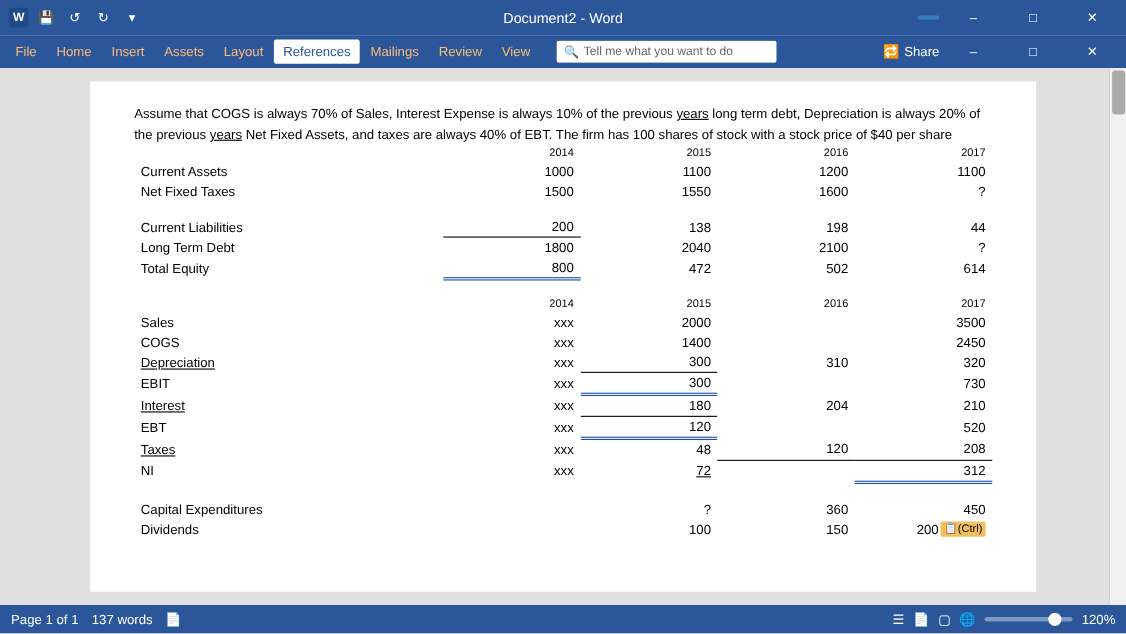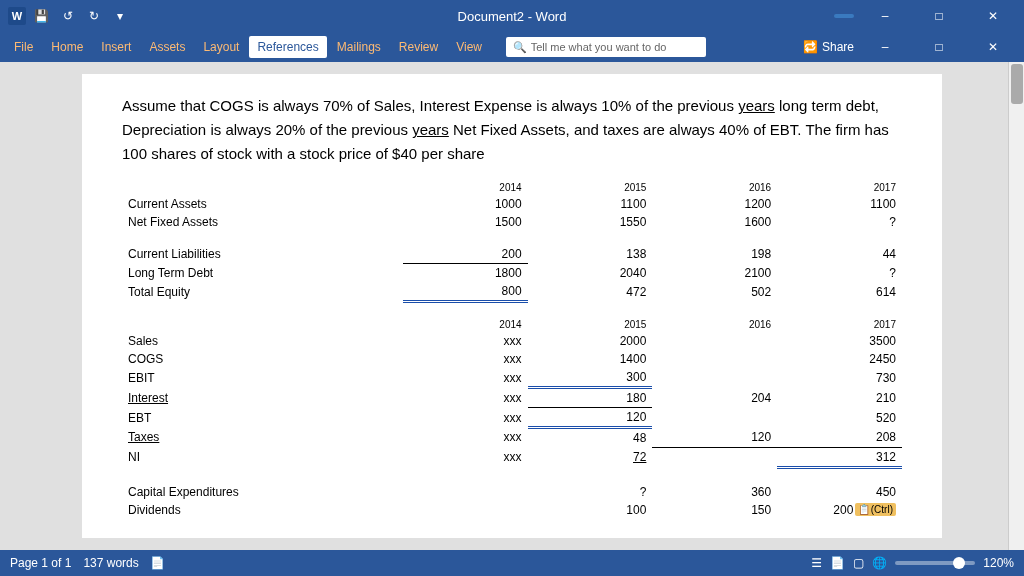--- a/index.html
+++ b/index.html
@@ -77,21 +77,21 @@
       padding: 0 10px;
       color: white;
       font-size: 12px;
     }
     .status-left { display: flex; gap: 12px; align-items: center; }
     .status-right { display: flex; gap: 8px; align-items: center; }
     .zoom-slider { width: 80px; height: 4px; background: rgba(255,255,255,0.4); border-radius: 2px; position: relative; }
     .zoom-thumb { width: 12px; height: 12px; background: white; border-radius: 50%; position: absolute; top: -4px; right: 10px; }
 
     
-    .intro-text { line-height: 1.6; margin-bottom: 14px; font-size: 15px; }
+    .intro-text { line-height: 1.6; font-size: 12px; }
 
     .data-table { width: 100%; border-collapse: collapse; margin-bottom: 14px; }
     .data-table td {
       padding: 2px 6px;
       font-size: 12px;
       text-align: right;
     }
     .data-table td.label { text-align: left; }
     .data-table td.year-header { text-align: right; font-size: 10px; padding-bottom: 2px; }
 
@@ -211,21 +211,21 @@
         <td class="year-header" style="width:80px;">2017</td>
       </tr>
       <tr>
         <td class="label">Current Assets</td>
         <td>1000</td>
         <td>1100</td>
         <td>1200</td>
         <td>1100</td>
       </tr>
       <tr>
-        <td class="label">Net Fixed Assets</td>
+        <td class="label">Net Fixed Taxes</td>
         <td>1500</td>
         <td>1550</td>
         <td>1600</td>
         <td>?</td>
       </tr>
     </tbody>
       </table>
 
     <table class="data-table" style="margin-bottom:14px;">
       <tbody>
@@ -268,20 +268,27 @@
         <td style="text-align:right;">2000</td>
         <td style="text-align:right;"></td>
         <td style="text-align:right;">3500</td>
       </tr>
       <tr>
         <td class="label">COGS</td>
         <td style="text-align:right;">xxx</td>
         <td style="text-align:right;">1400</td>
         <td style="text-align:right;"></td>
         <td style="text-align:right;">2450</td>
+      </tr>
+      <tr>
+        <td class="label"><u>Depreciation</u></td>
+        <td style="text-align:right;">xxx</td>
+        <td class="underline-cell" style="text-align:right;">300</td>
+        <td style="text-align:right;">310</td>
+        <td style="text-align:right;">320</td>
       </tr>
       <tr>
         <td class="label">EBIT</td>
         <td style="text-align:right;">xxx</td>
         <td class="double-underline-cell" style="text-align:right;">300</td>
         <td style="text-align:right;"></td>
         <td style="text-align:right;">730</td>
       </tr>
       <tr>
         <td class="label"><u>Interest</u></td>

